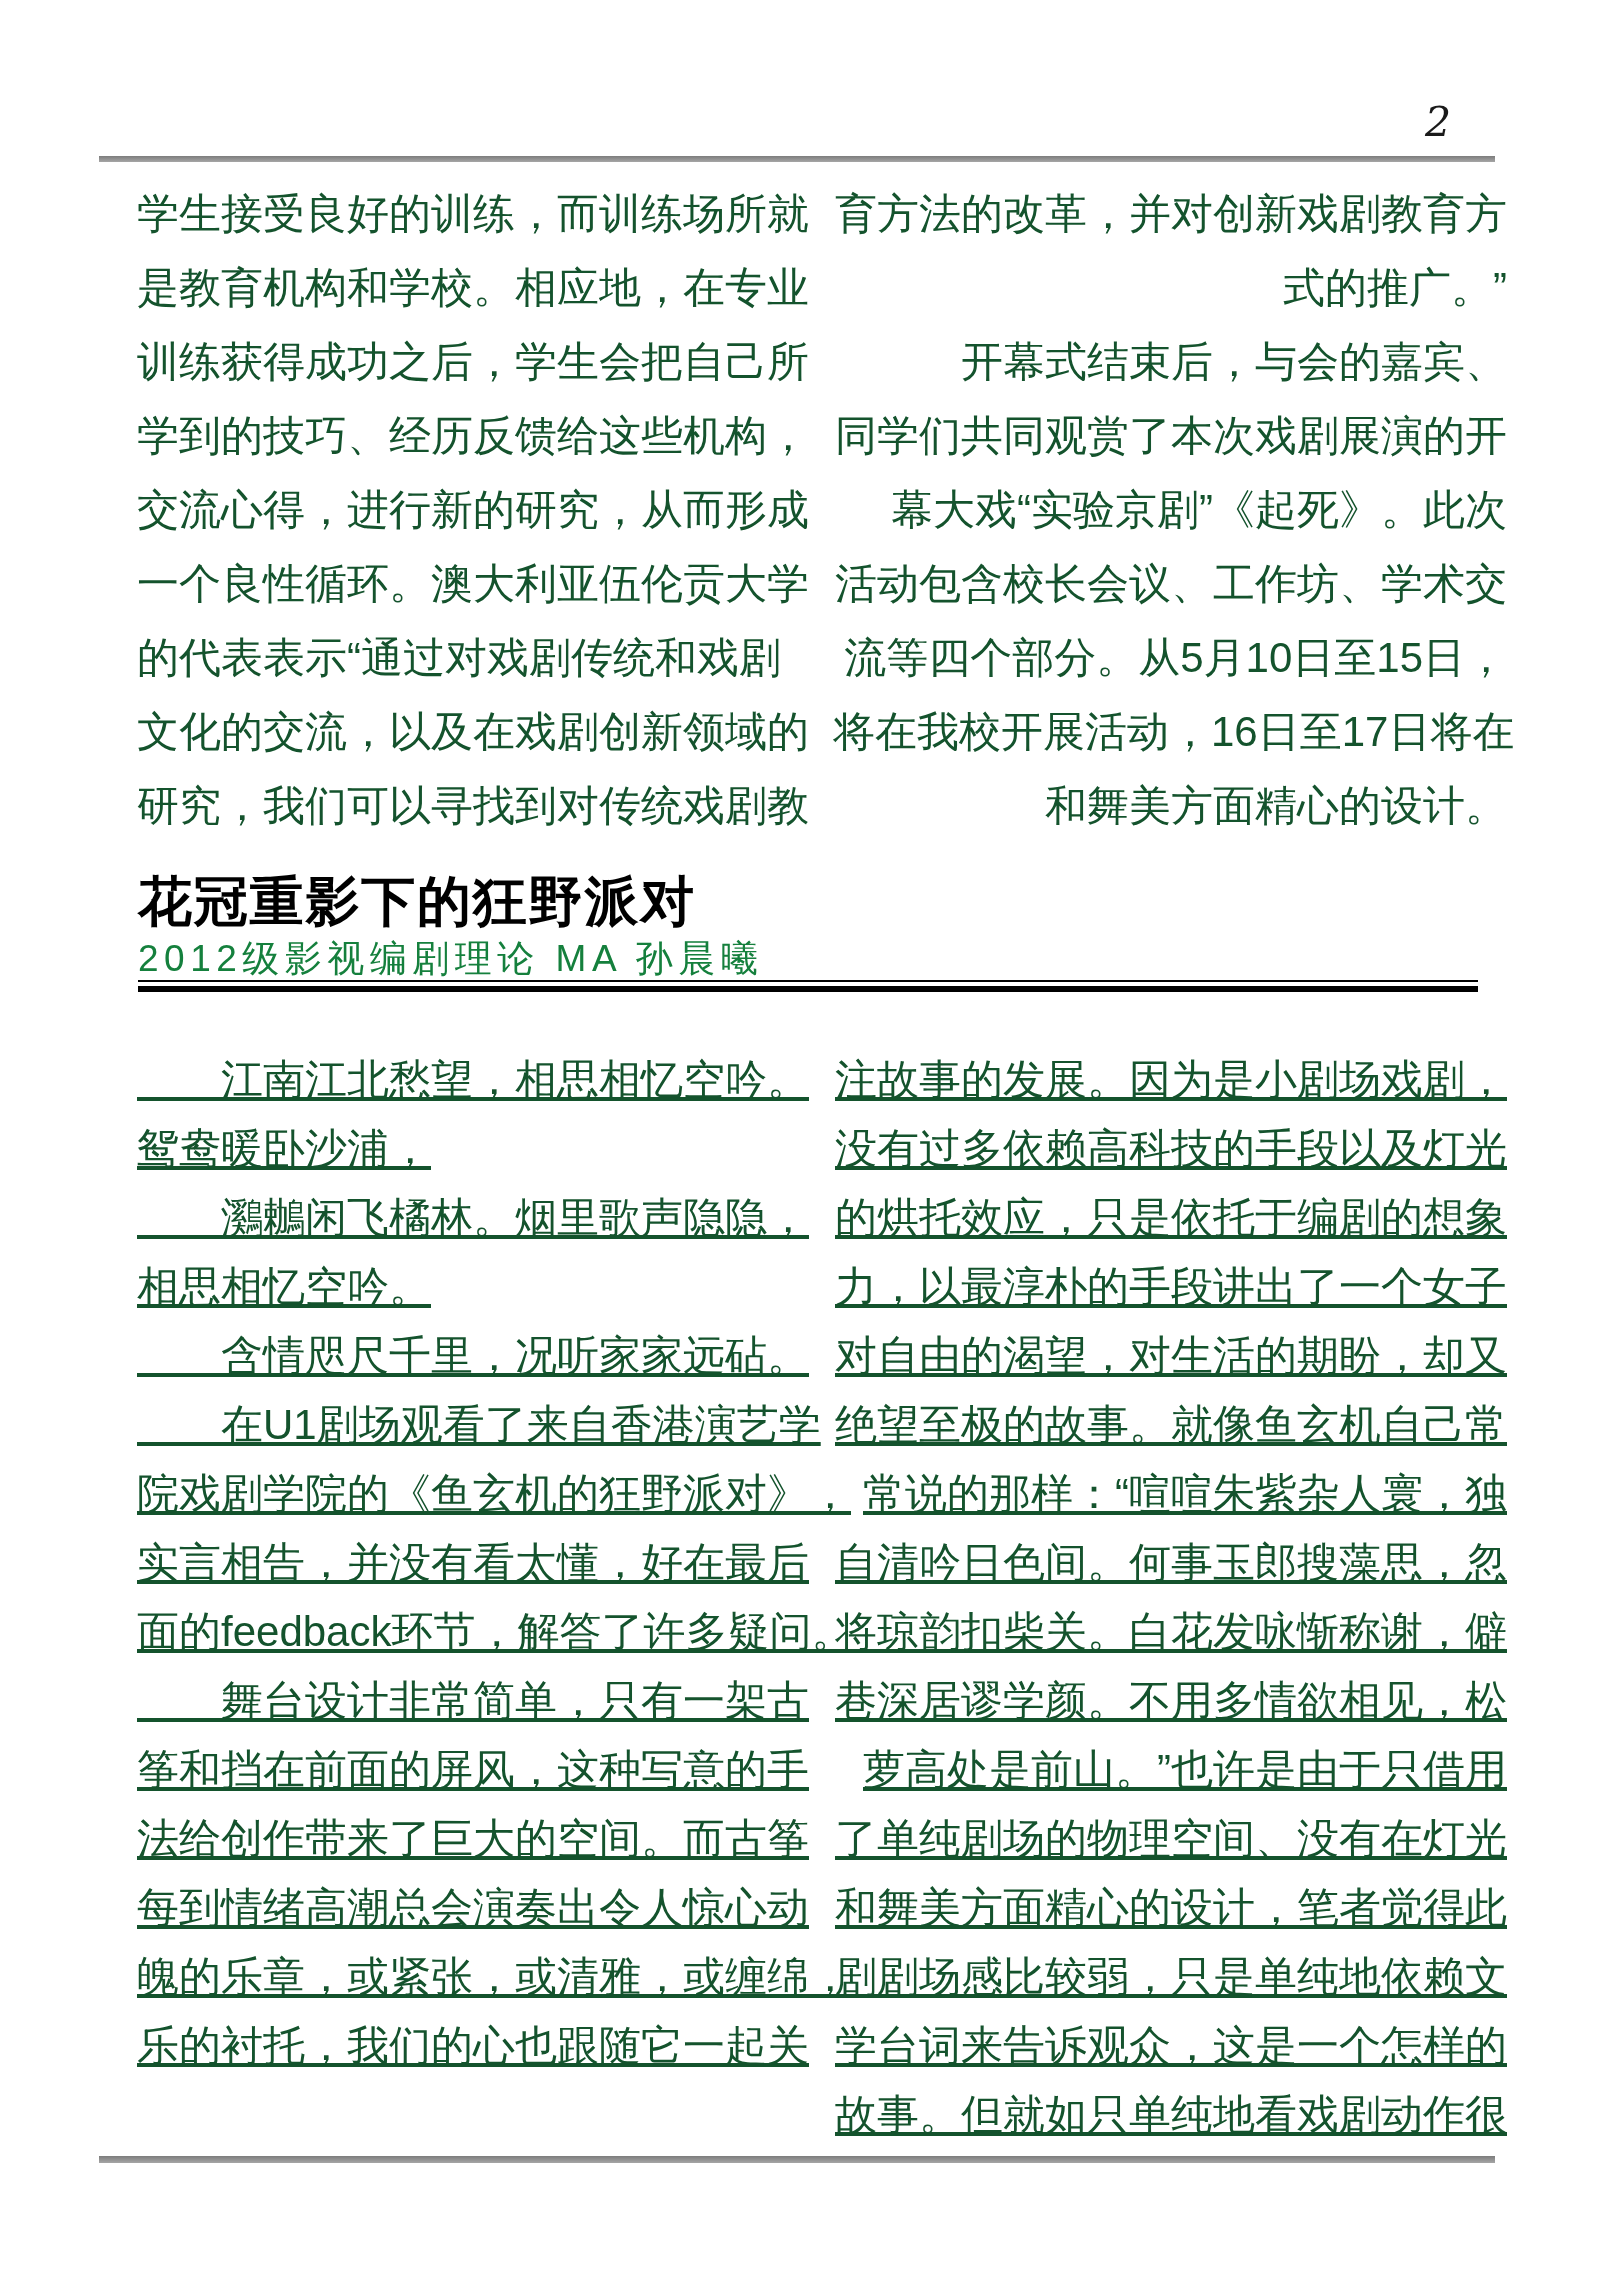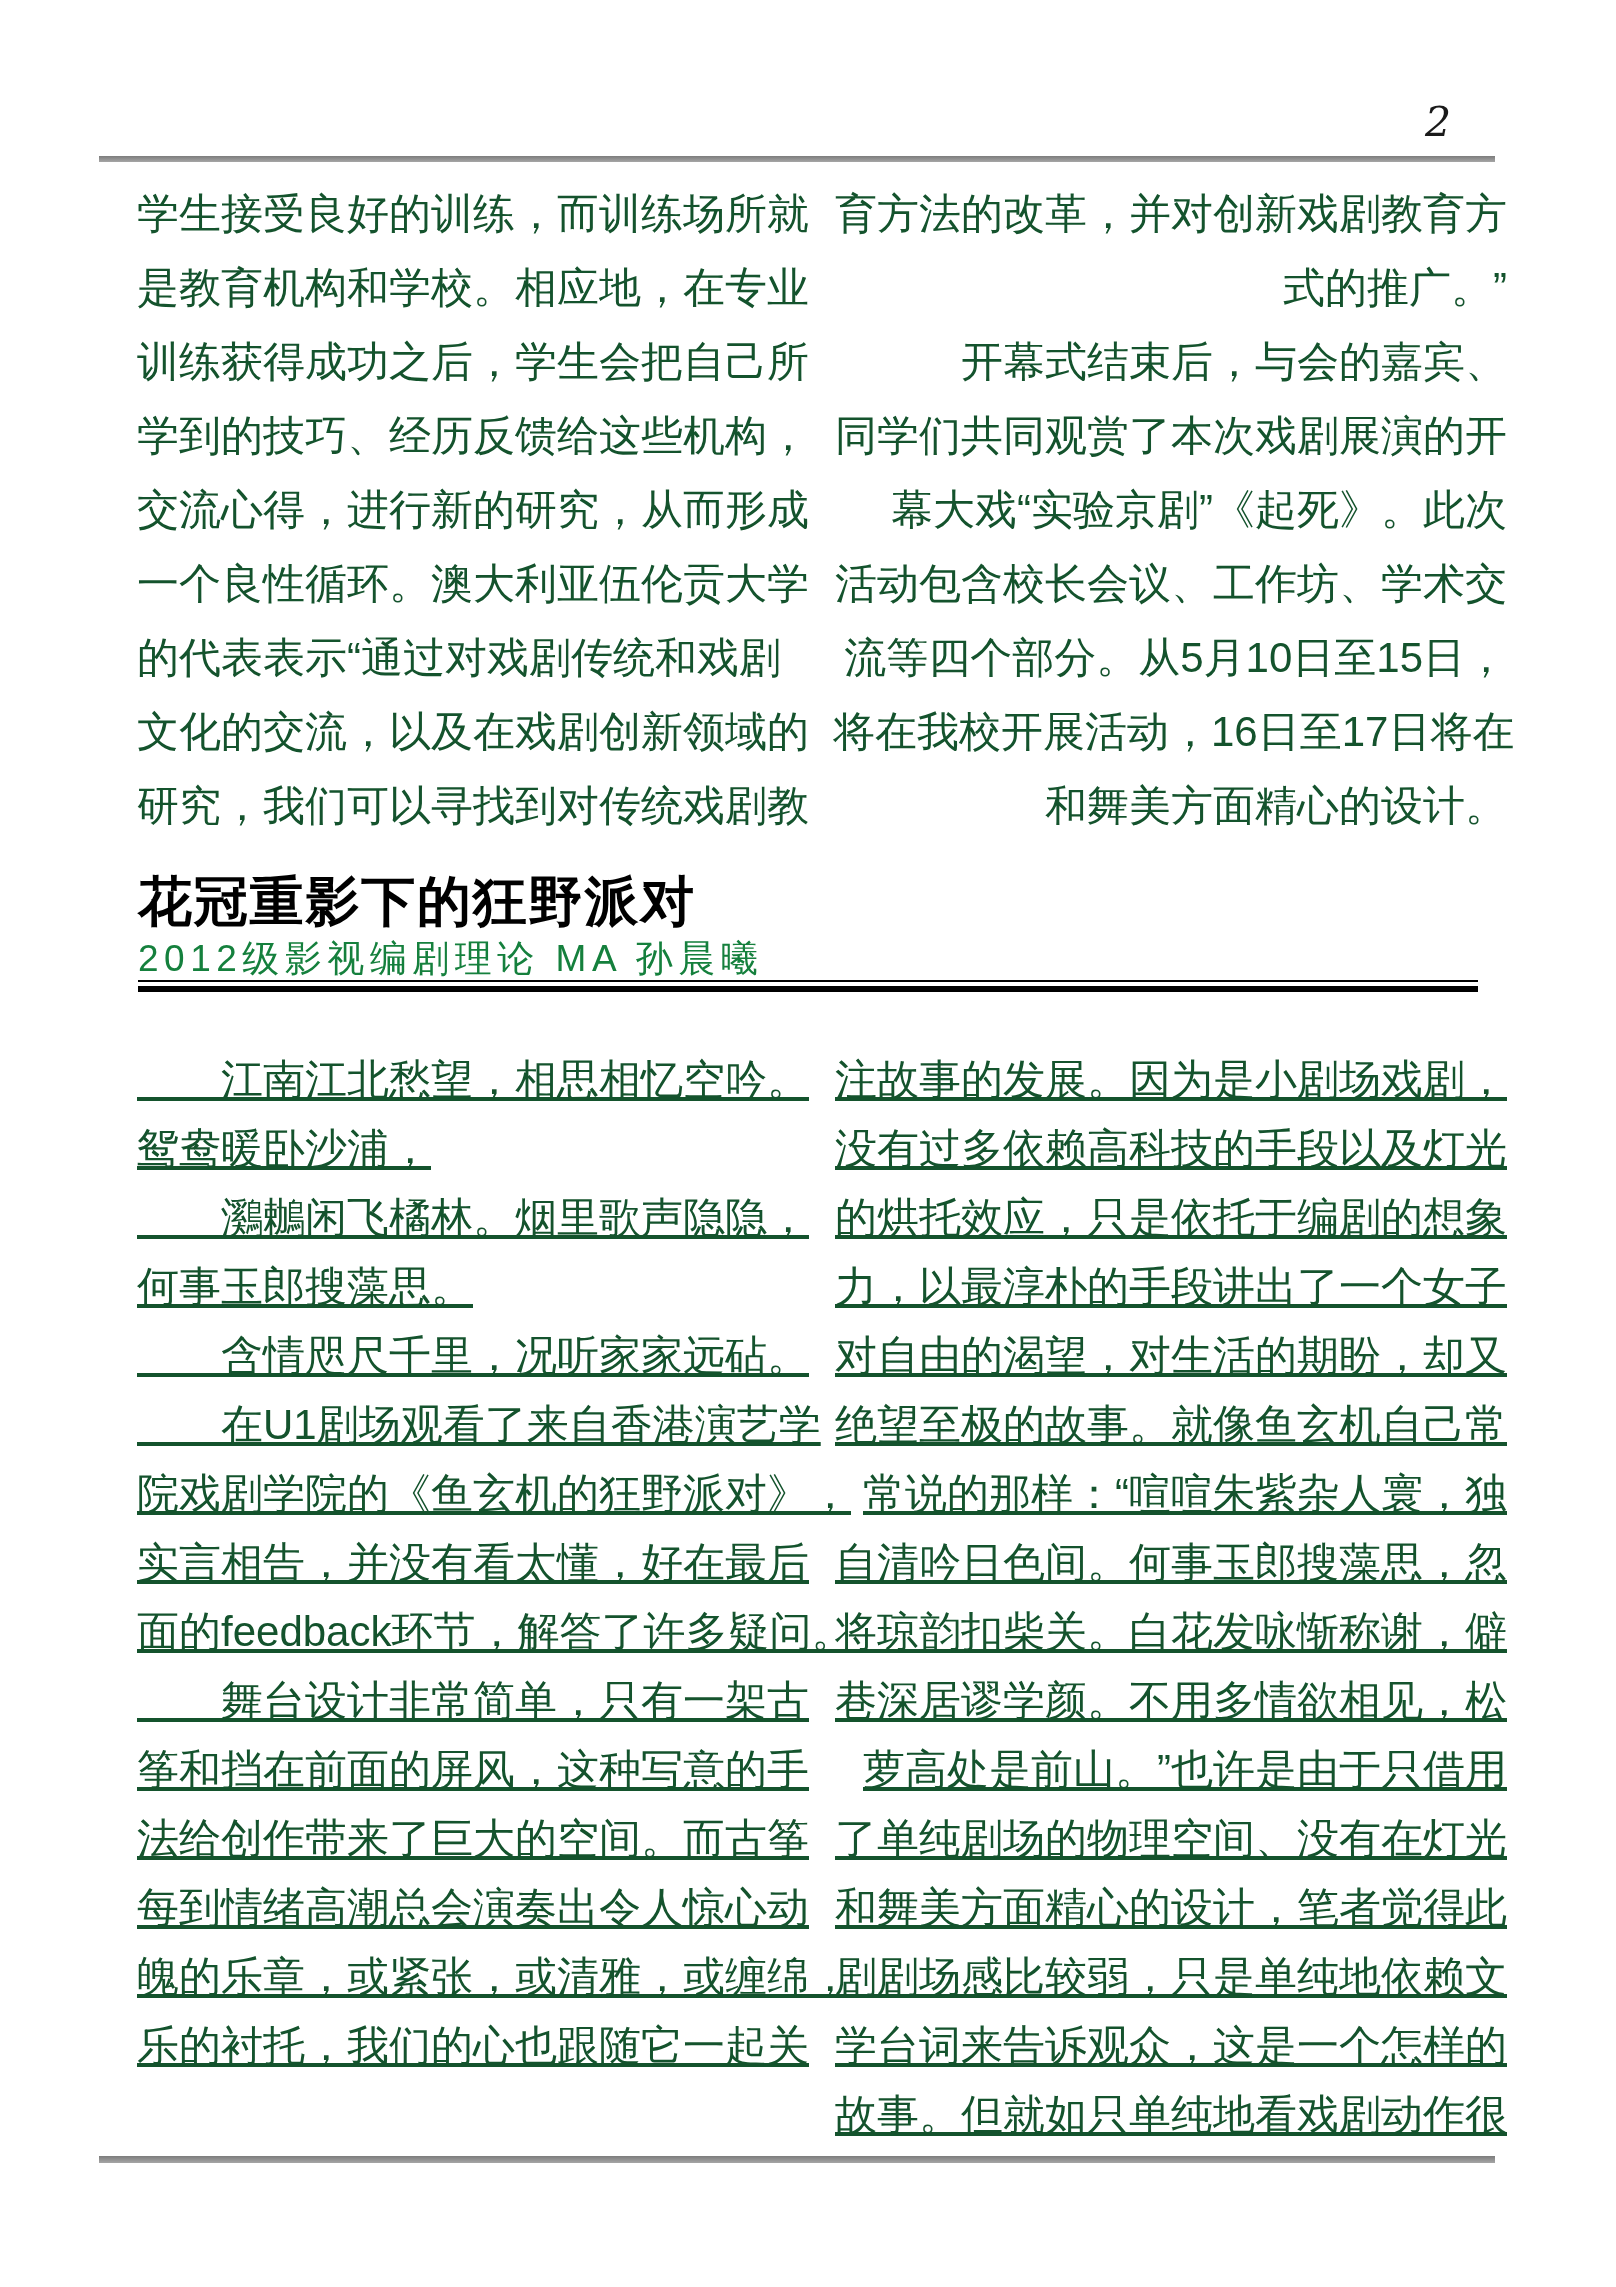--- a/index.html
+++ b/index.html
@@ -133,21 +133,21 @@
   <div class="rule-double"></div>
 
   <div class="col bottom col-left cols-bottom">
 
       <div class="ln">　　江南江北愁望，相思相忆空吟。</div>
 
       <div class="ln">鸳鸯暖卧沙浦，</div>
 
       <div class="ln">　　鸂鶒闲飞橘林。烟里歌声隐隐，</div>
 
-      <div class="ln">何事玉郎搜藻思。</div>
+      <div class="ln">相思相忆空吟。</div>
 
       <div class="ln">　　含情咫尺千里，况听家家远砧。</div>
 
       <div class="ln">　　在U1剧场观看了来自香港演艺学</div>
 
       <div class="ln">院戏剧学院的《鱼玄机的狂野派对》，</div>
 
       <div class="ln">实言相告，并没有看太懂，好在最后</div>
 
       <div class="ln">面的feedback环节，解答了许多疑问。</div>

